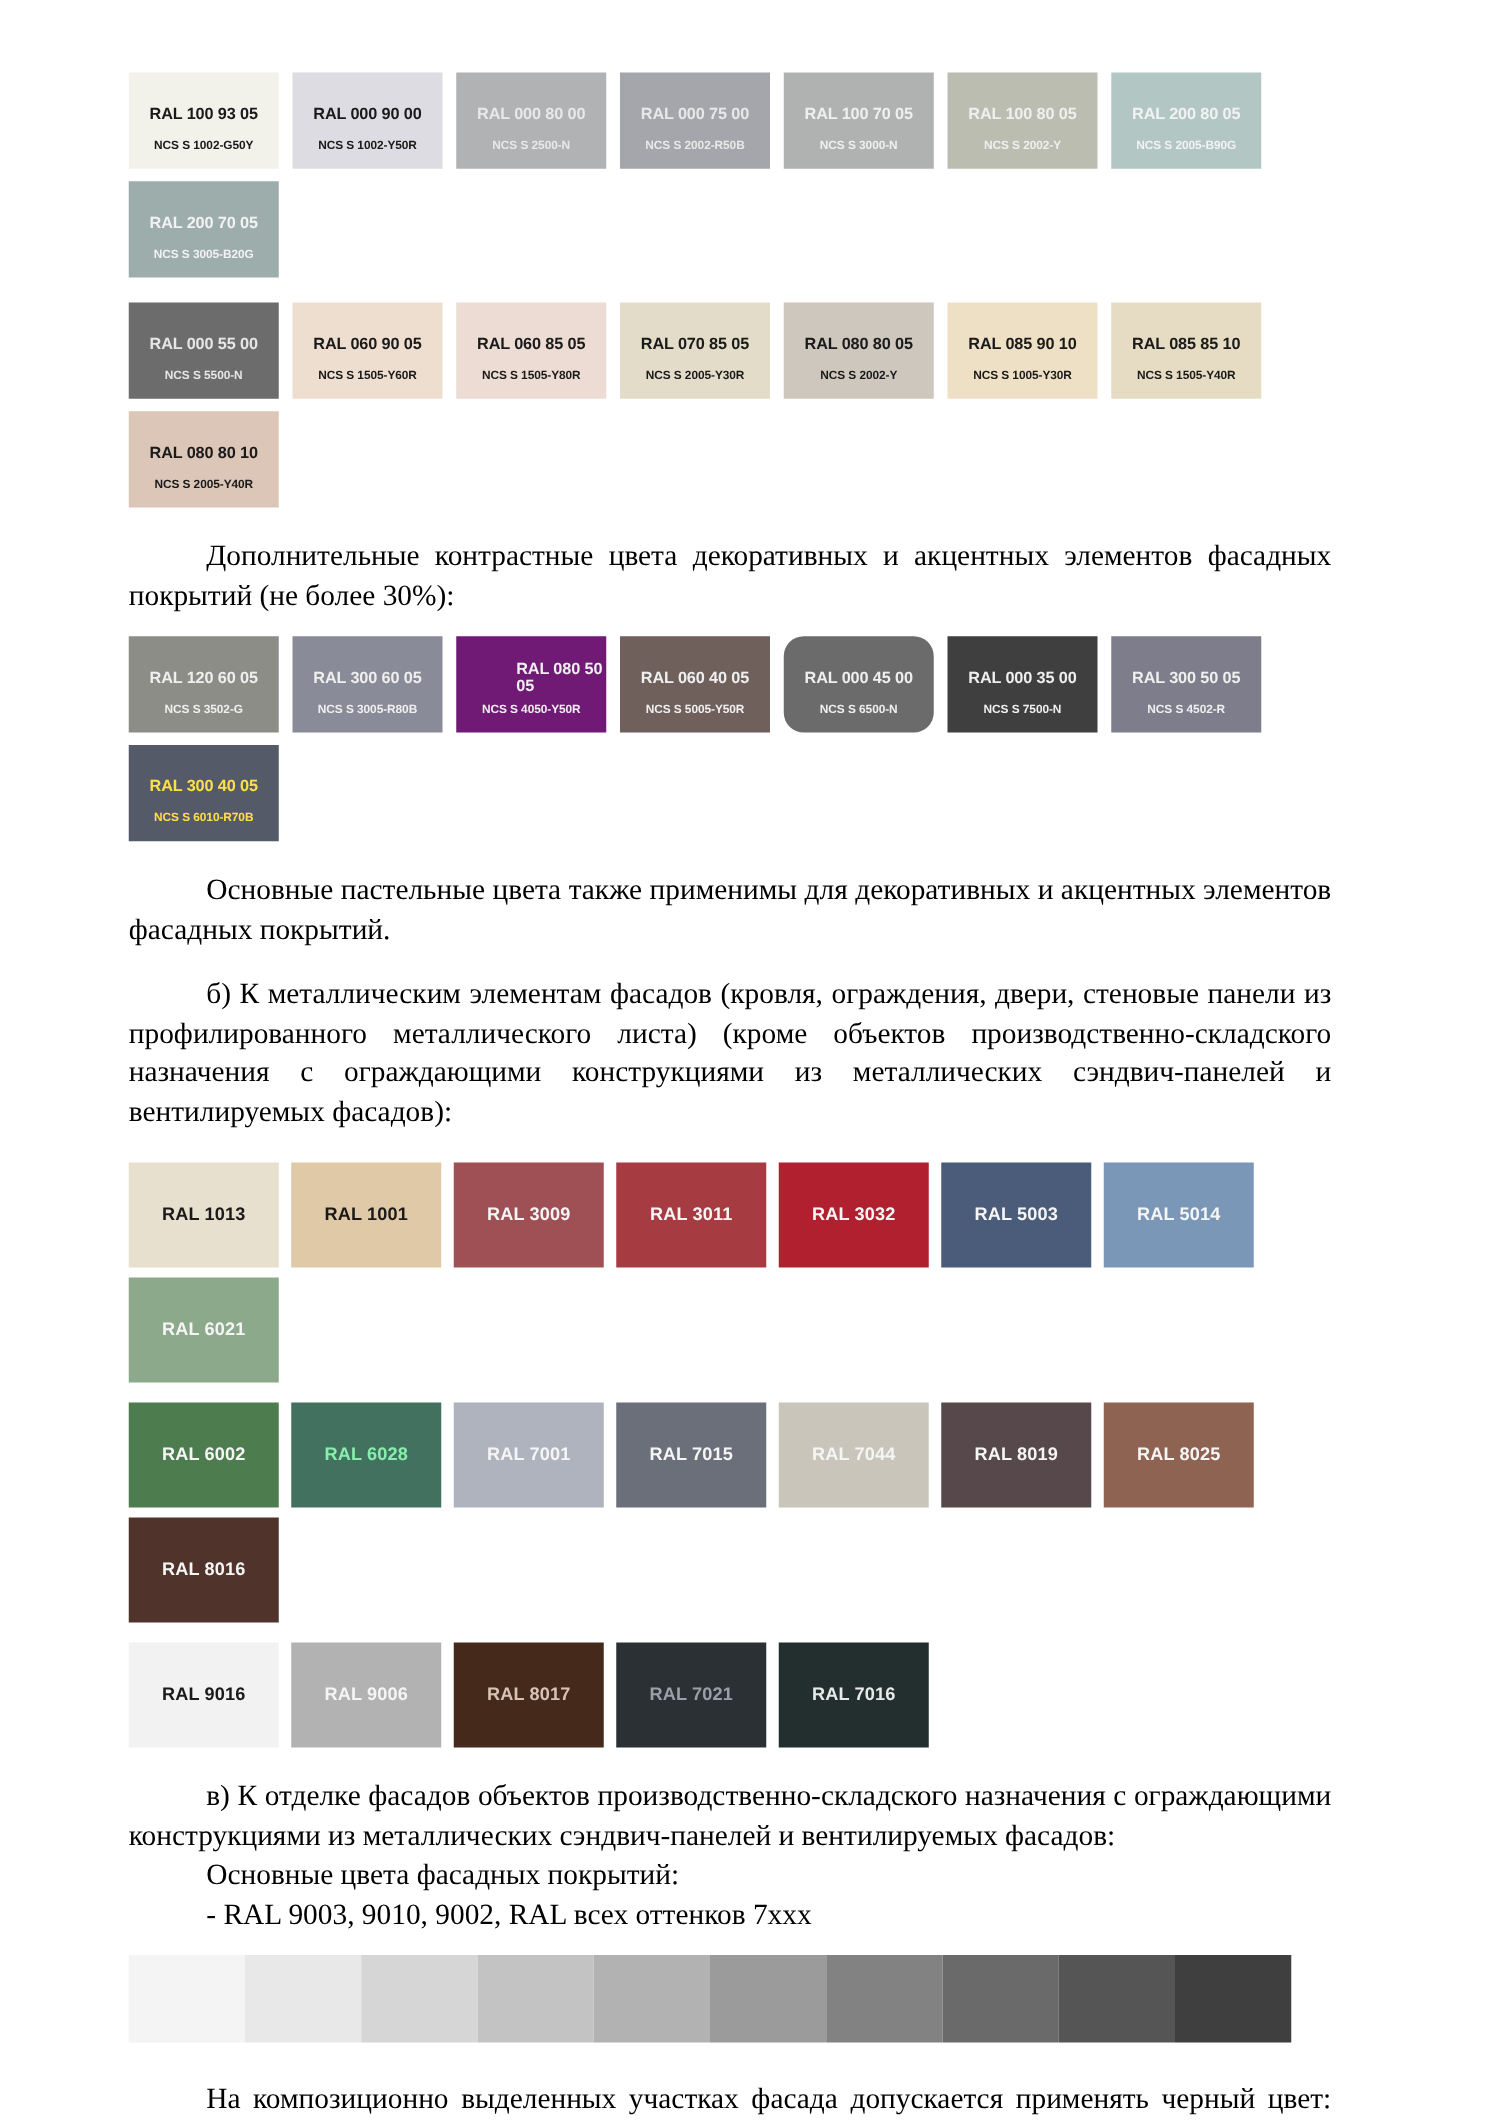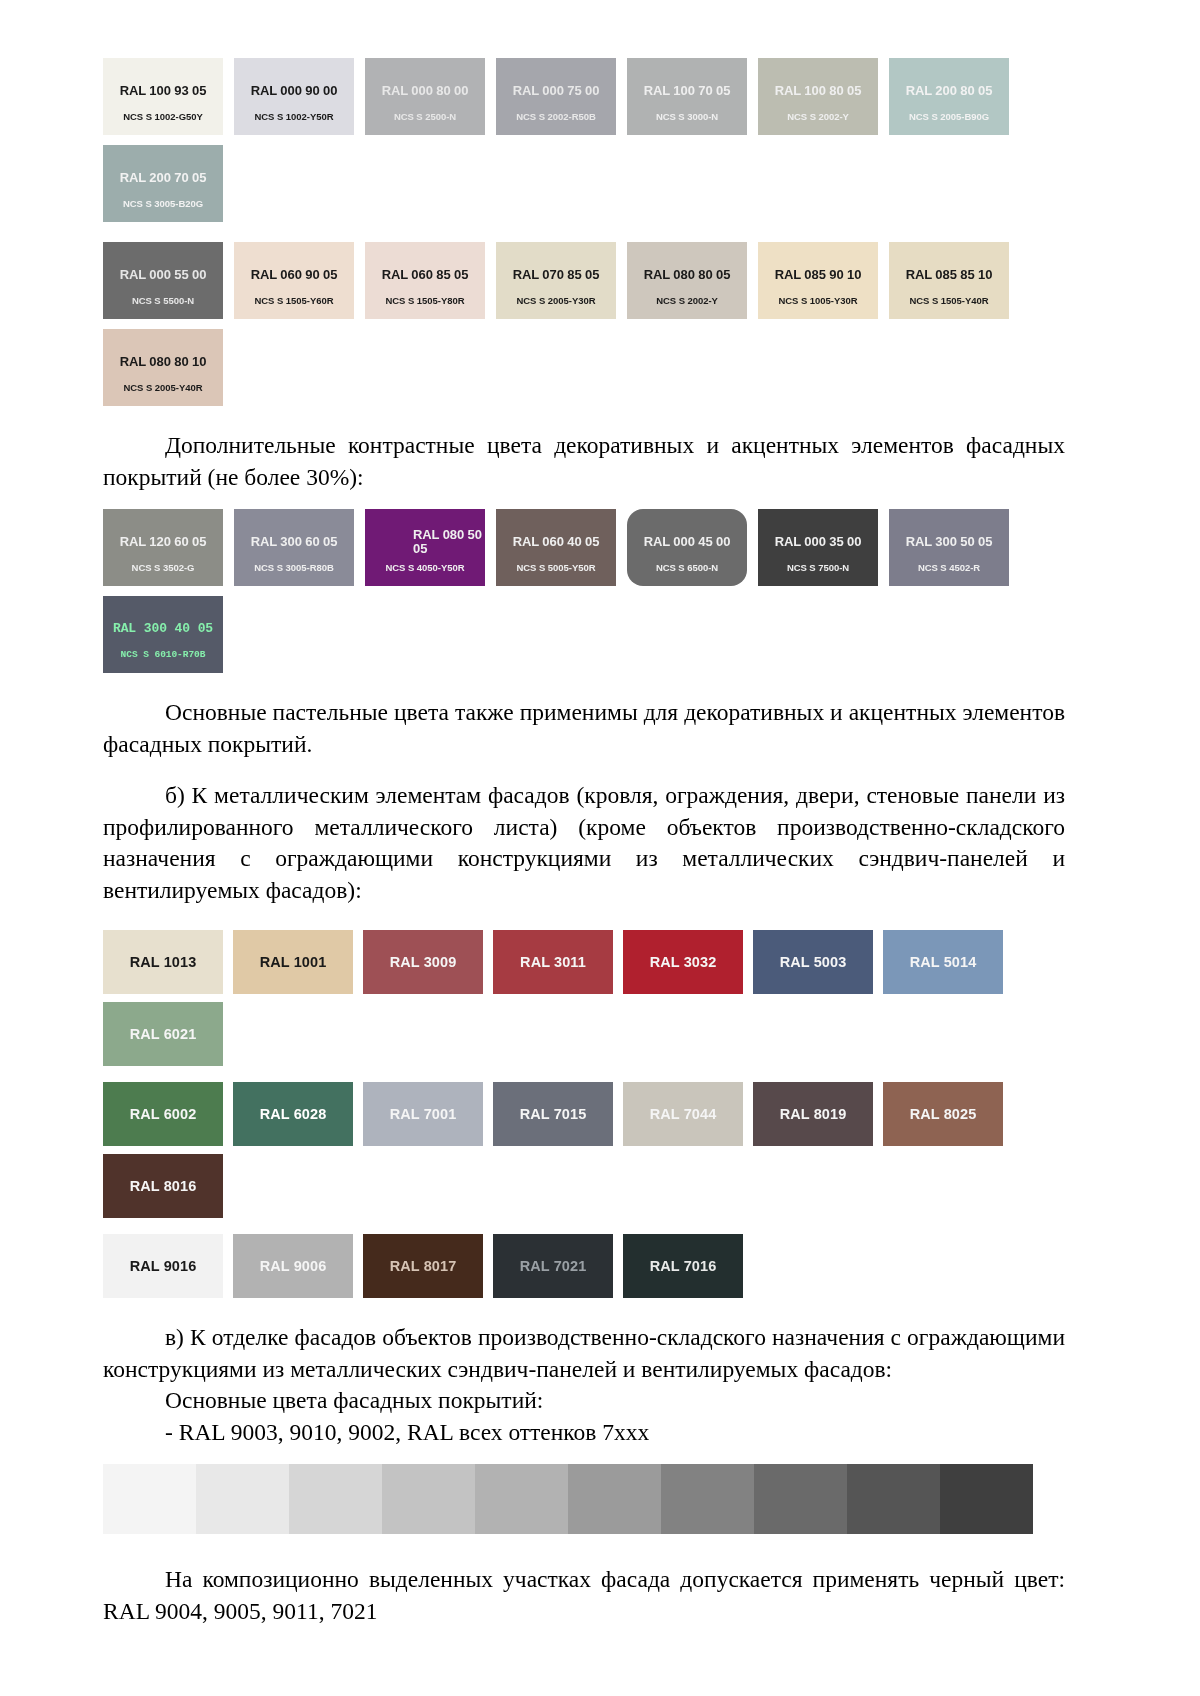--- a/index.html
+++ b/index.html
@@ -60,21 +60,21 @@
     letter-spacing: -0.05px;
     line-height: 1.1;
     position: absolute;
     bottom: 13px;
     left: 0; right: 0;
     text-align: center;
   }
 
   .swatch-ral {
     width: 120px;
-    height: 64px;
+    height: 84px;
     display: flex;
     align-items: center;
     justify-content: center;
     font-family: "Liberation Sans", sans-serif;
     font-size: 14.5px;
     font-weight: 700;
     letter-spacing: 0.1px;
   }
 
   
@@ -210,21 +210,21 @@
           <div class="ncs">NCS S 6500-N</div>
         </div>
         <div class="swatch-ncs" style="background: rgb(63, 63, 63); color: rgb(239, 239, 239);">
           <div class="ral">RAL 000 35 00</div>
           <div class="ncs">NCS S 7500-N</div>
         </div>
         <div class="swatch-ncs" style="background: rgb(125, 125, 140); color: rgb(239, 239, 239);">
           <div class="ral">RAL 300 50 05</div>
           <div class="ncs">NCS S 4502-R</div>
         </div>
-        <div class="swatch-ncs" style="background: rgb(85, 90, 104); color: #86efac; font-family: Liberation Mono, monospace;">
+        <div class="swatch-ncs" style="background: rgb(85, 90, 104); color: #fde047;">
           <div class="ral">RAL 300 40 05</div>
           <div class="ncs">NCS S 6010-R70B</div>
         </div>
       </div>
 
     <div class="spacer-24"></div>
 
     <p class="par indent">Основные пастельные цвета также применимы для декоративных и акцентных элементов фасадных покрытий.</p>
 
     <div class="spacer-20"></div>
@@ -239,21 +239,21 @@
         <div class="swatch-ral" style="background: rgb(158, 80, 85); color: rgb(245, 245, 245);">RAL 3009</div>
         <div class="swatch-ral" style="background: rgb(166, 59, 66); color: rgb(245, 245, 245);">RAL 3011</div>
         <div class="swatch-ral" style="background: rgb(176, 32, 46); color: rgb(245, 245, 245);">RAL 3032</div>
         <div class="swatch-ral" style="background: rgb(75, 91, 122); color: rgb(245, 245, 245);">RAL 5003</div>
         <div class="swatch-ral" style="background: rgb(123, 151, 184); color: rgb(245, 245, 245);">RAL 5014</div>
         <div class="swatch-ral" style="background: rgb(140, 169, 140); color: rgb(245, 245, 245);">RAL 6021</div>
       </div>
     <div class="spacer-16"></div>
     <div class="swatch-grid" id="ral-row-1">
         <div class="swatch-ral" style="background: rgb(77, 124, 79); color: rgb(245, 245, 245);">RAL 6002</div>
-        <div class="swatch-ral" style="background: rgb(67, 113, 96); color: #ffffff;">RAL 6028</div>
+        <div class="swatch-ral" style="background: rgb(67, 113, 96); color: #86efac;">RAL 6028</div>
         <div class="swatch-ral" style="background: rgb(174, 179, 189); color: rgb(245, 245, 245);">RAL 7001</div>
         <div class="swatch-ral" style="background: rgb(107, 111, 122); color: rgb(245, 245, 245);">RAL 7015</div>
         <div class="swatch-ral" style="background: rgb(201, 197, 187); color: rgb(245, 245, 245);">RAL 7044</div>
         <div class="swatch-ral" style="background: rgb(87, 73, 75); color: rgb(245, 245, 245);">RAL 8019</div>
         <div class="swatch-ral" style="background: rgb(142, 99, 82); color: rgb(245, 245, 245);">RAL 8025</div>
         <div class="swatch-ral" style="background: rgb(80, 51, 43); color: rgb(245, 245, 245);">RAL 8016</div>
       </div>
     <div class="spacer-16"></div>
     <div class="swatch-grid" id="ral-row-2">
         <div class="swatch-ral" style="background: rgb(242, 242, 242); color: rgb(26, 26, 26);">RAL 9016</div>

